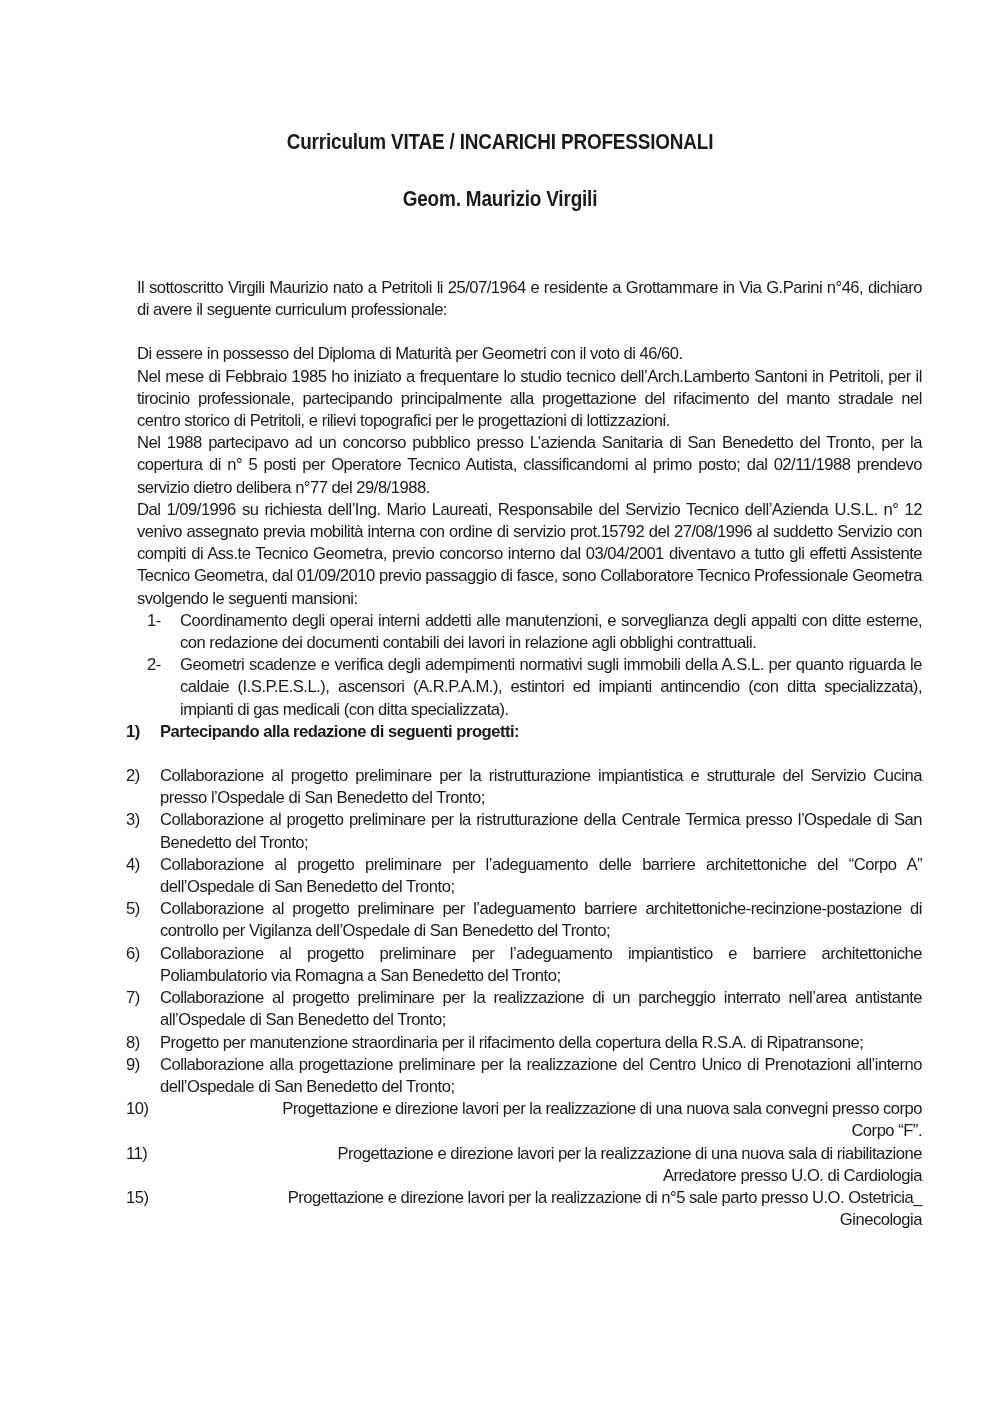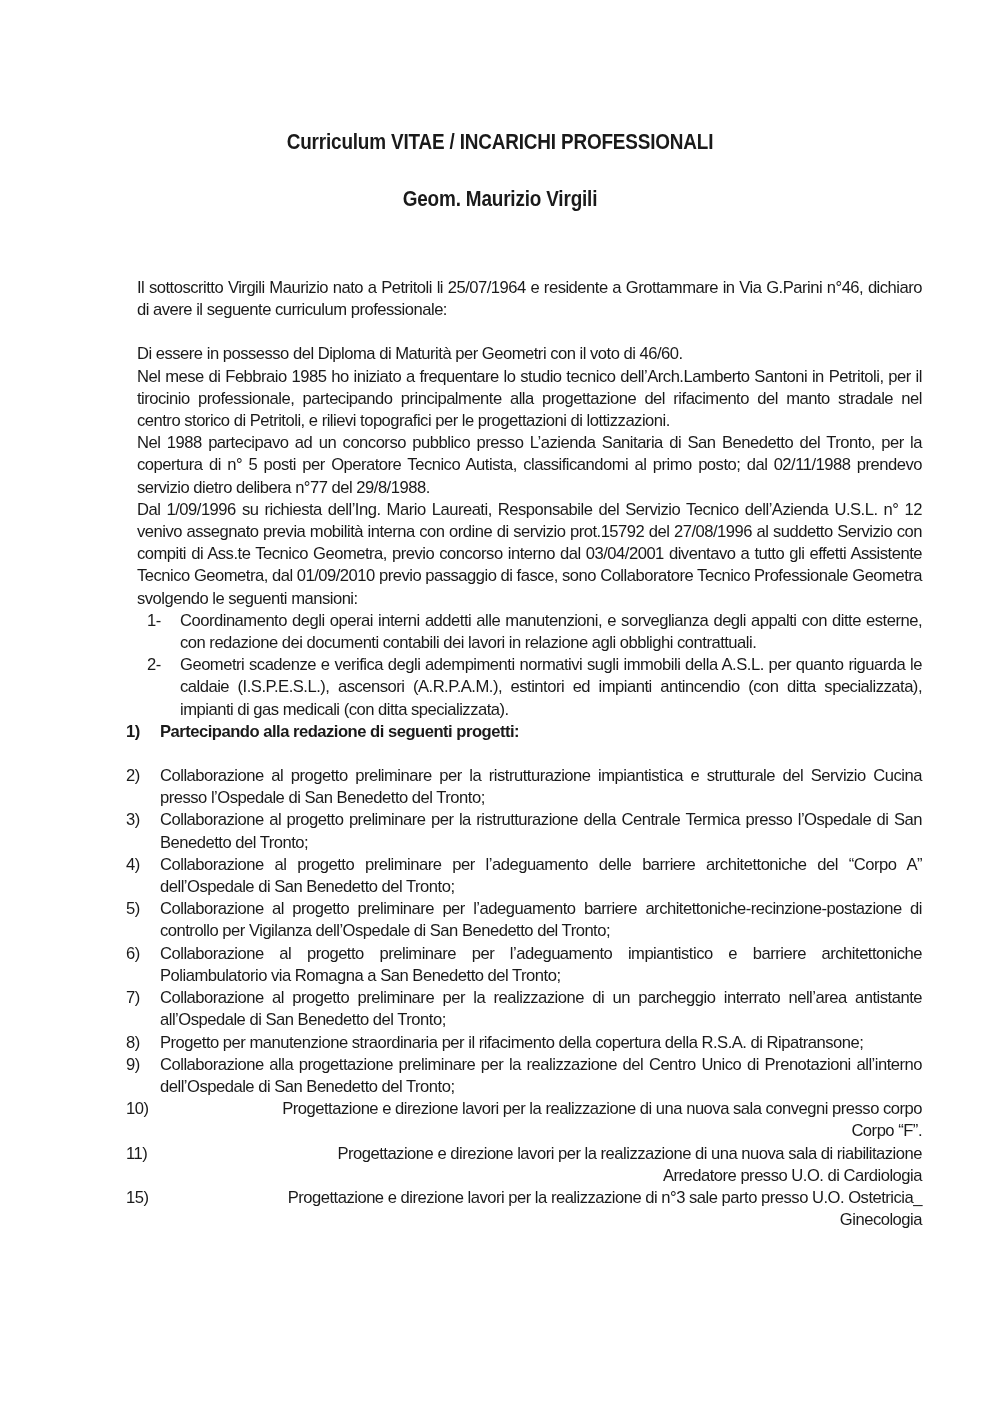--- a/index.html
+++ b/index.html
@@ -98,18 +98,18 @@
     <div class="proj nojust">
       <span class="num">11)</span>
       <span class="txt">
         <span>Progettazione e direzione lavori per la realizzazione di una nuova sala di riabilitazione</span>
         <span class="cont">Arredatore presso U.O. di Cardiologia</span>
       </span>
     </div>
     <div class="proj nojust">
       <span class="num">15)</span>
       <span class="txt">
-        <span>Progettazione e direzione lavori per la realizzazione di n°3 sale parto presso U.O. Ostetricia_</span>
+        <span>Progettazione e direzione lavori per la realizzazione di n°5 sale parto presso U.O. Ostetricia_</span>
         <span class="cont">Ginecologia</span>
       </span>
     </div>
   </div>
 </div>
 
 </body></html>

